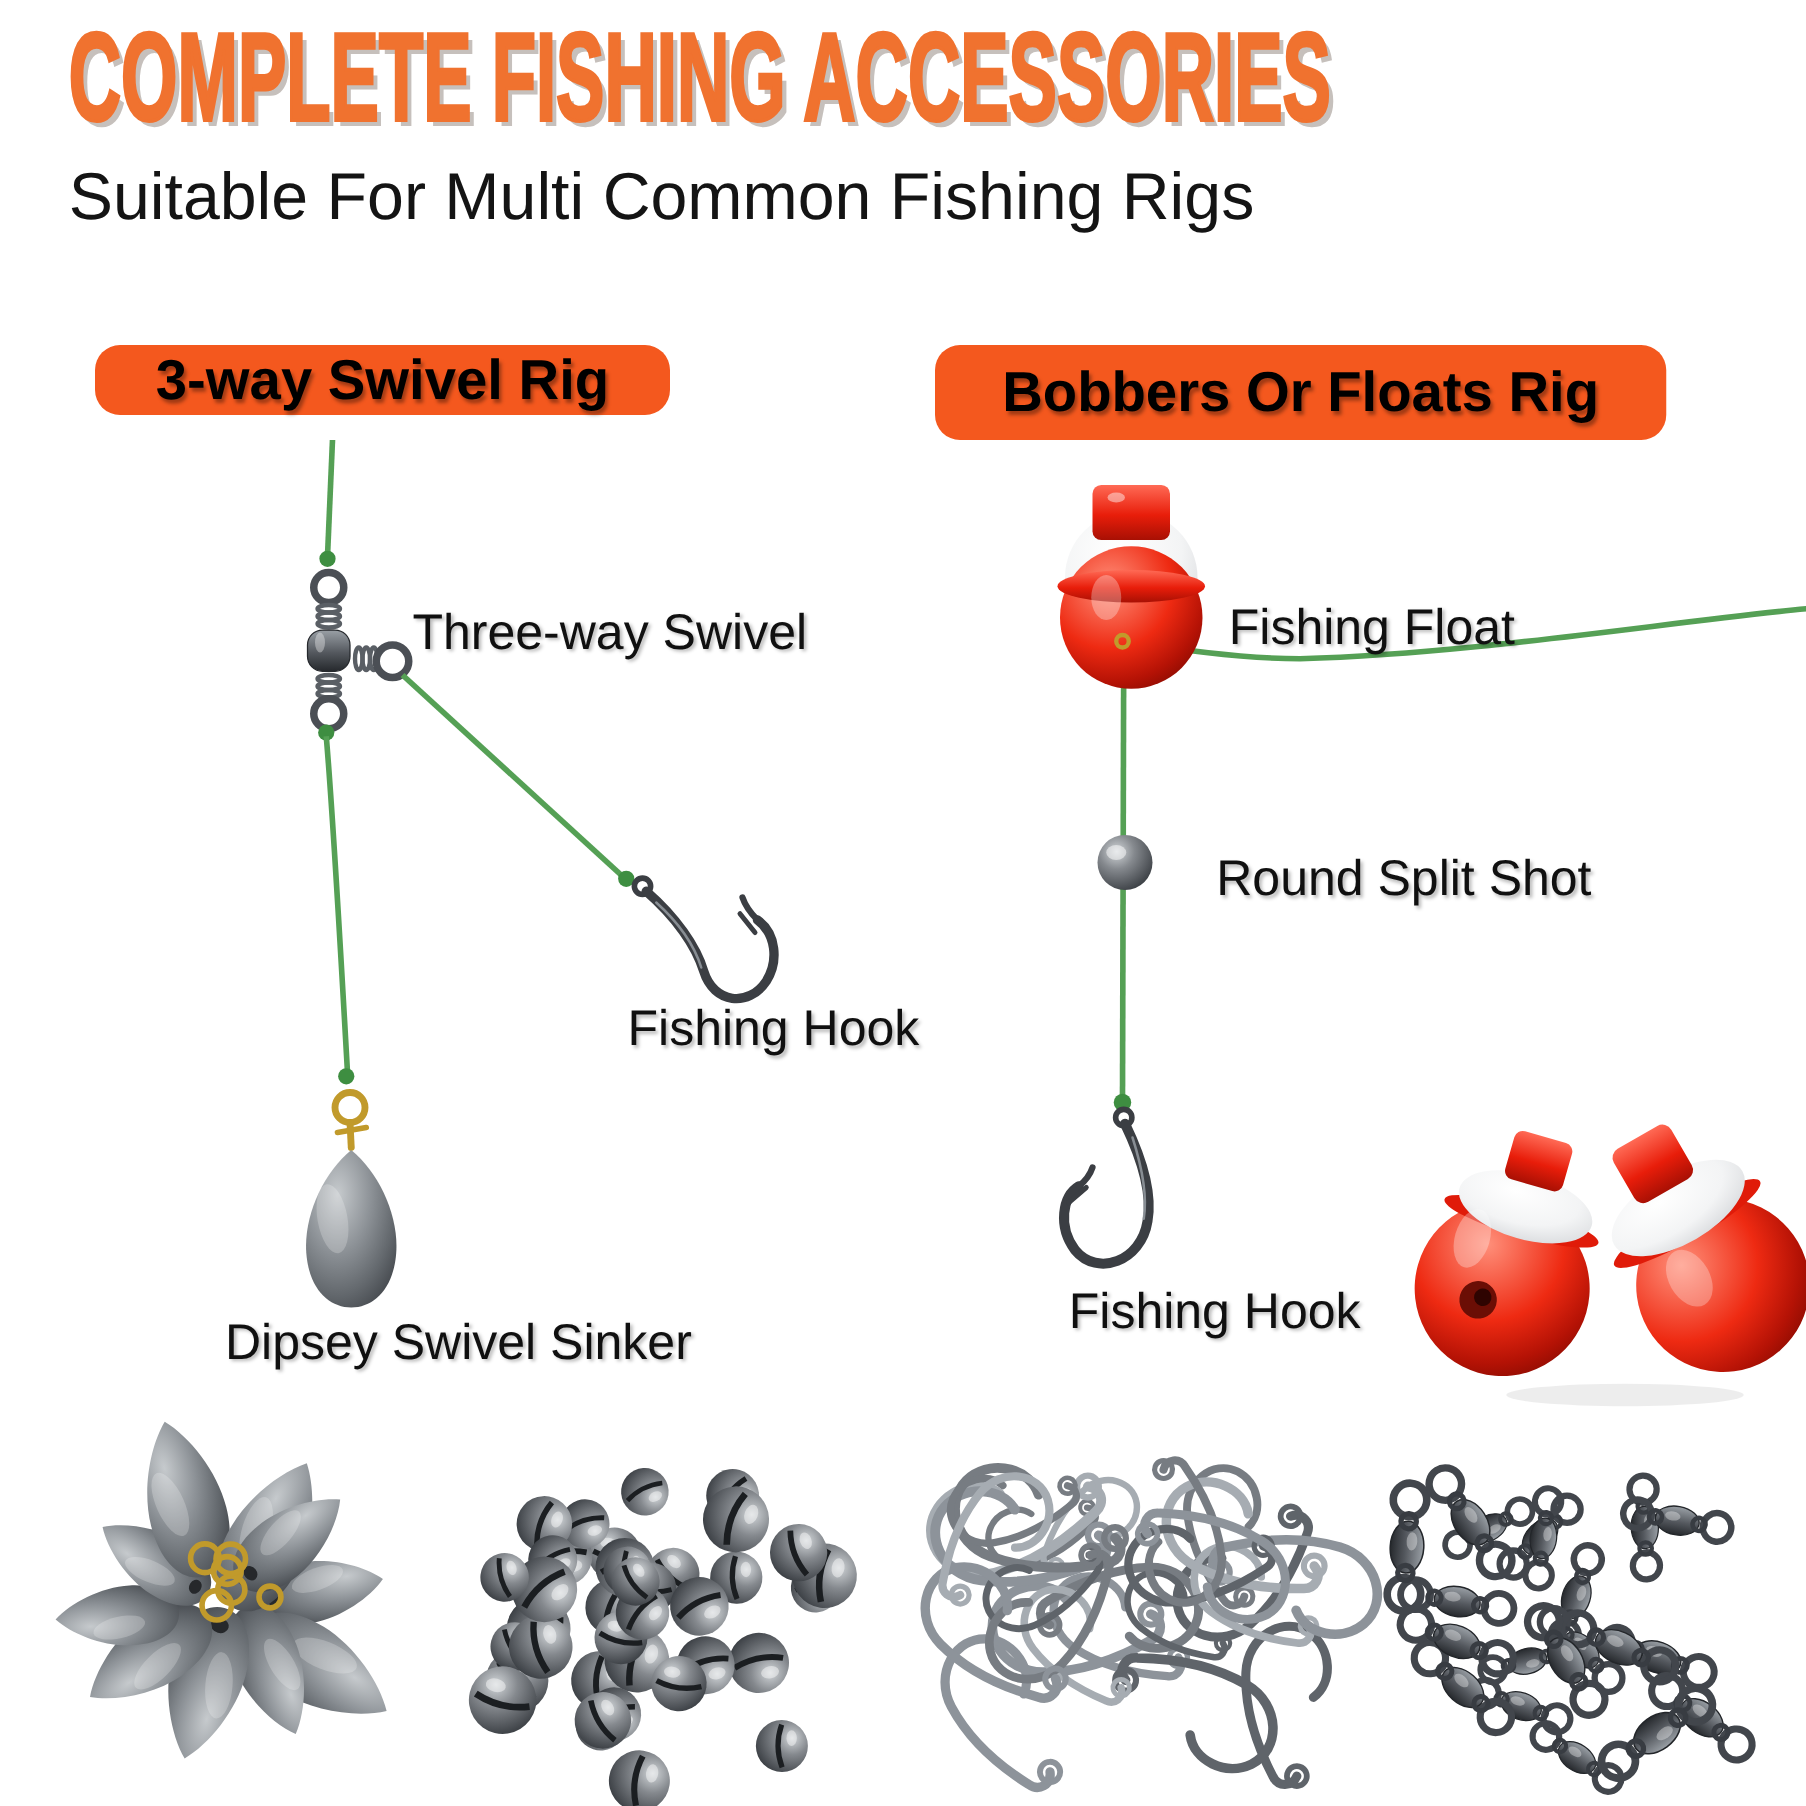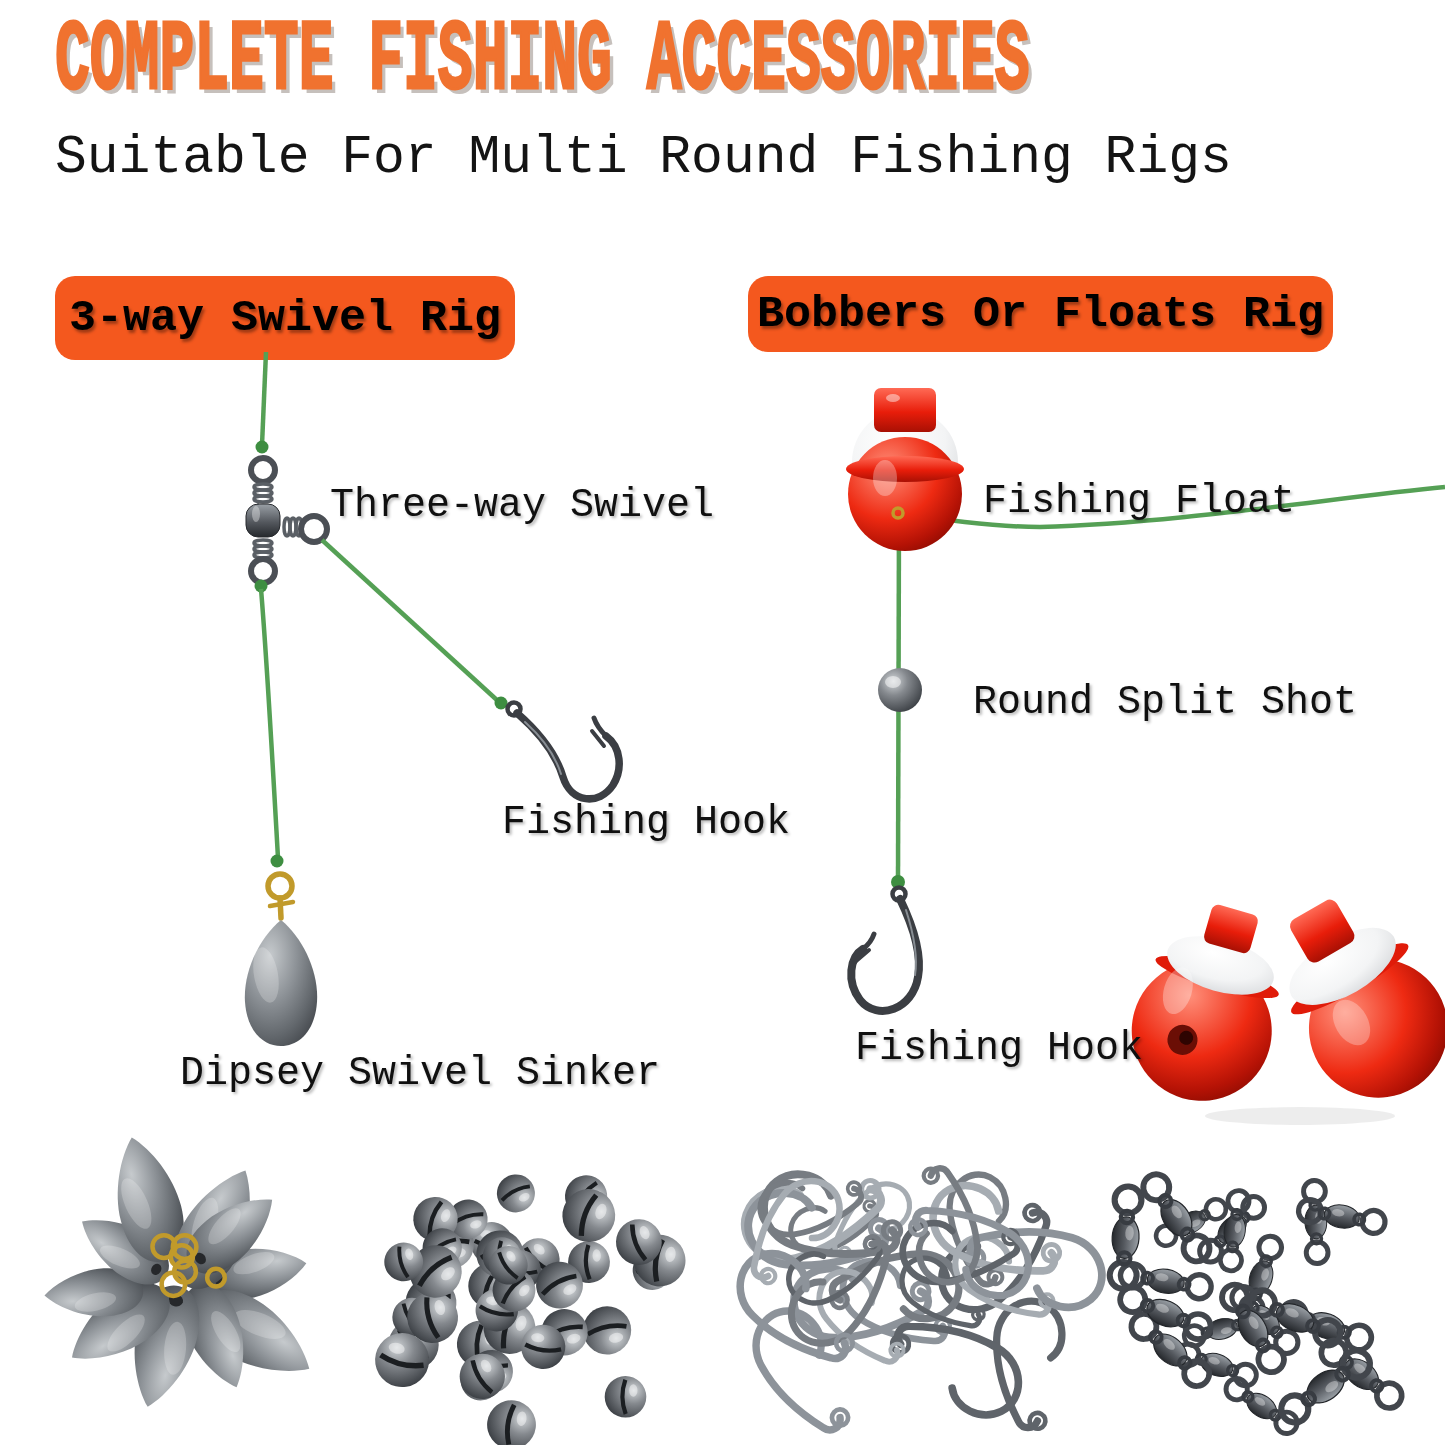--- a/index.html
+++ b/index.html
@@ -8,56 +8,56 @@
     --line-green:#55A055;
     --knot-green:#3E8E41;
     --label-black:#101010;
     --bobber-red:#E8200D;
     --metal-gray:#7A7F85;
     --brass-gold:#C19A2B;
   }
   html,body{margin:0;padding:0;background:#fff;}
   .stage{
     position:relative;width:1445px;height:1445px;background:#fff;
-    overflow:hidden;font-family:Liberation Mono, monospace;
+    overflow:hidden;font-family:Liberation Sans, sans-serif;
   }
   .title{
     position:absolute;left:55px;top:12px;margin:0;line-height:1;
     font-size:100px;font-weight:700;white-space:nowrap;
     color:var(--title-orange);
     -webkit-text-stroke:3px var(--title-orange);
     text-shadow:7px 5px 0 #c6c0bc;
     transform:scaleX(0.58);transform-origin:left top;
   }
   .subtitle{
     position:absolute;left:55px;top:128px;margin:0;line-height:1.15;
     font-size:53px;font-weight:400;color:#141414;white-space:nowrap;
   }
   .badge{
     position:absolute;display:flex;align-items:center;justify-content:center;
     background:var(--badge-orange);border-radius:20px;
     color:#000;font-size:45px;font-weight:600;white-space:nowrap;
     text-shadow:2px 3px 3px rgba(0,0,0,0.35);
   }
-  .badge.left{left:55px;top:276px;width:460px;height:84px;text-align:right;}
+  .badge.left{left:76px;top:276px;width:460px;height:56px;text-align:right;}
   .badge.right{left:748px;top:276px;width:585px;height:76px;}
   .lbl{
     position:absolute;font-size:40px;color:var(--label-black);
     white-space:nowrap;line-height:1.1;
     text-shadow:2px 2px 3px rgba(0,0,0,0.28);
   }
   svg.scene{position:absolute;left:0;top:0;width:1445px;height:1445px;}
 </style>
 </head>
 <body>
 
 <div class="stage">
 
   <h1 class="title">COMPLETE FISHING ACCESSORIES</h1>
-  <h2 class="subtitle">Suitable For Multi Round Fishing Rigs</h2>
+  <h2 class="subtitle">Suitable For Multi Common Fishing Rigs</h2>
 
   <div class="badge left">3-way Swivel Rig</div>
   <div class="badge right">Bobbers Or Floats Rig</div>
 
   <svg class="scene" viewBox="0 0 1445 1445">
     <defs>
       <radialGradient id="gLead" cx="35%" cy="28%" r="80%">
         <stop offset="0%" stop-color="#c6cacd"></stop>
           <stop offset="45%" stop-color="#8e9398"></stop>
         <stop offset="80%" stop-color="#63686d"></stop>

